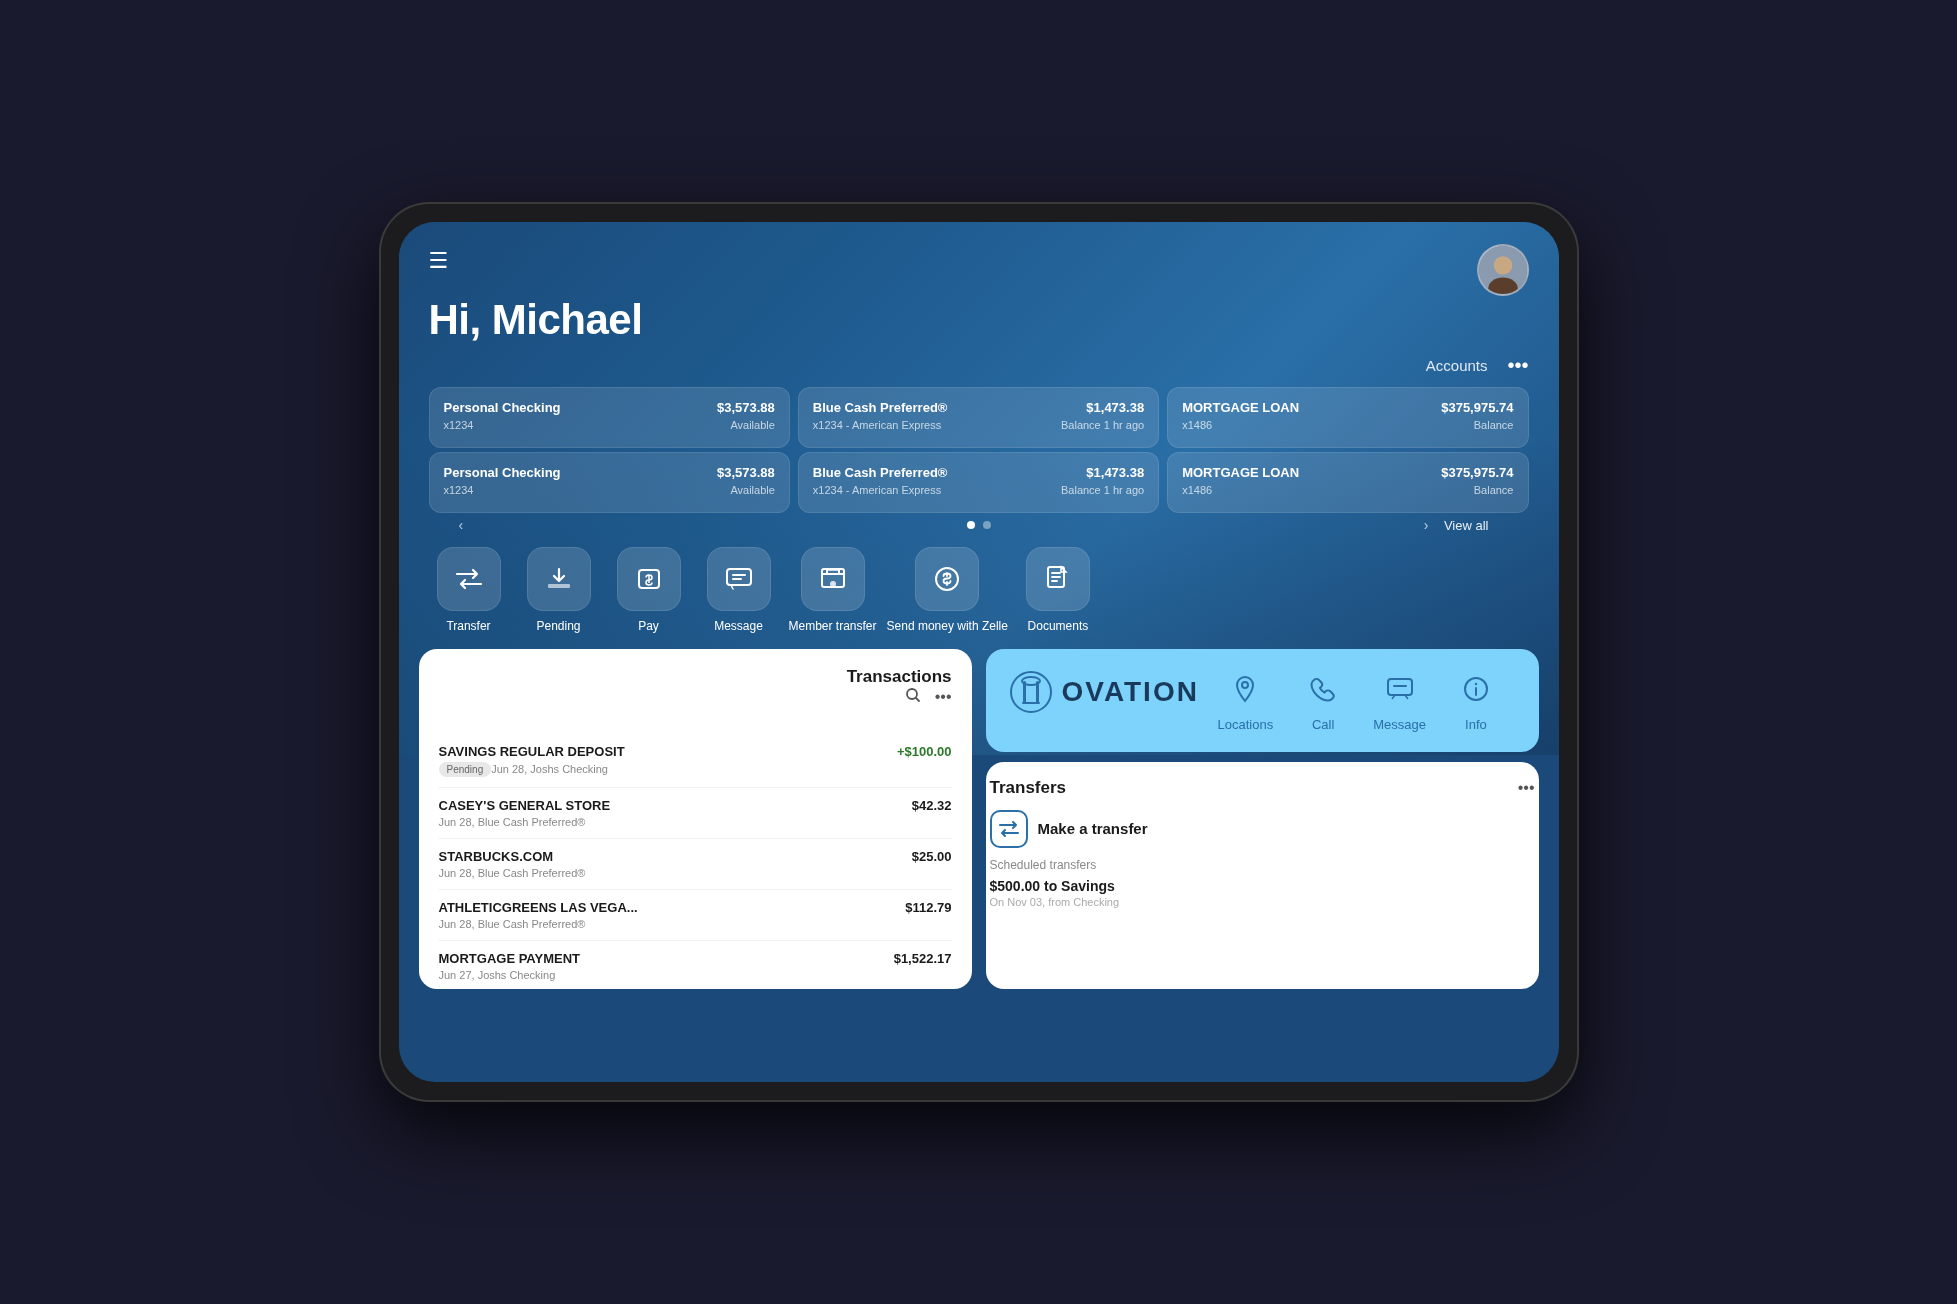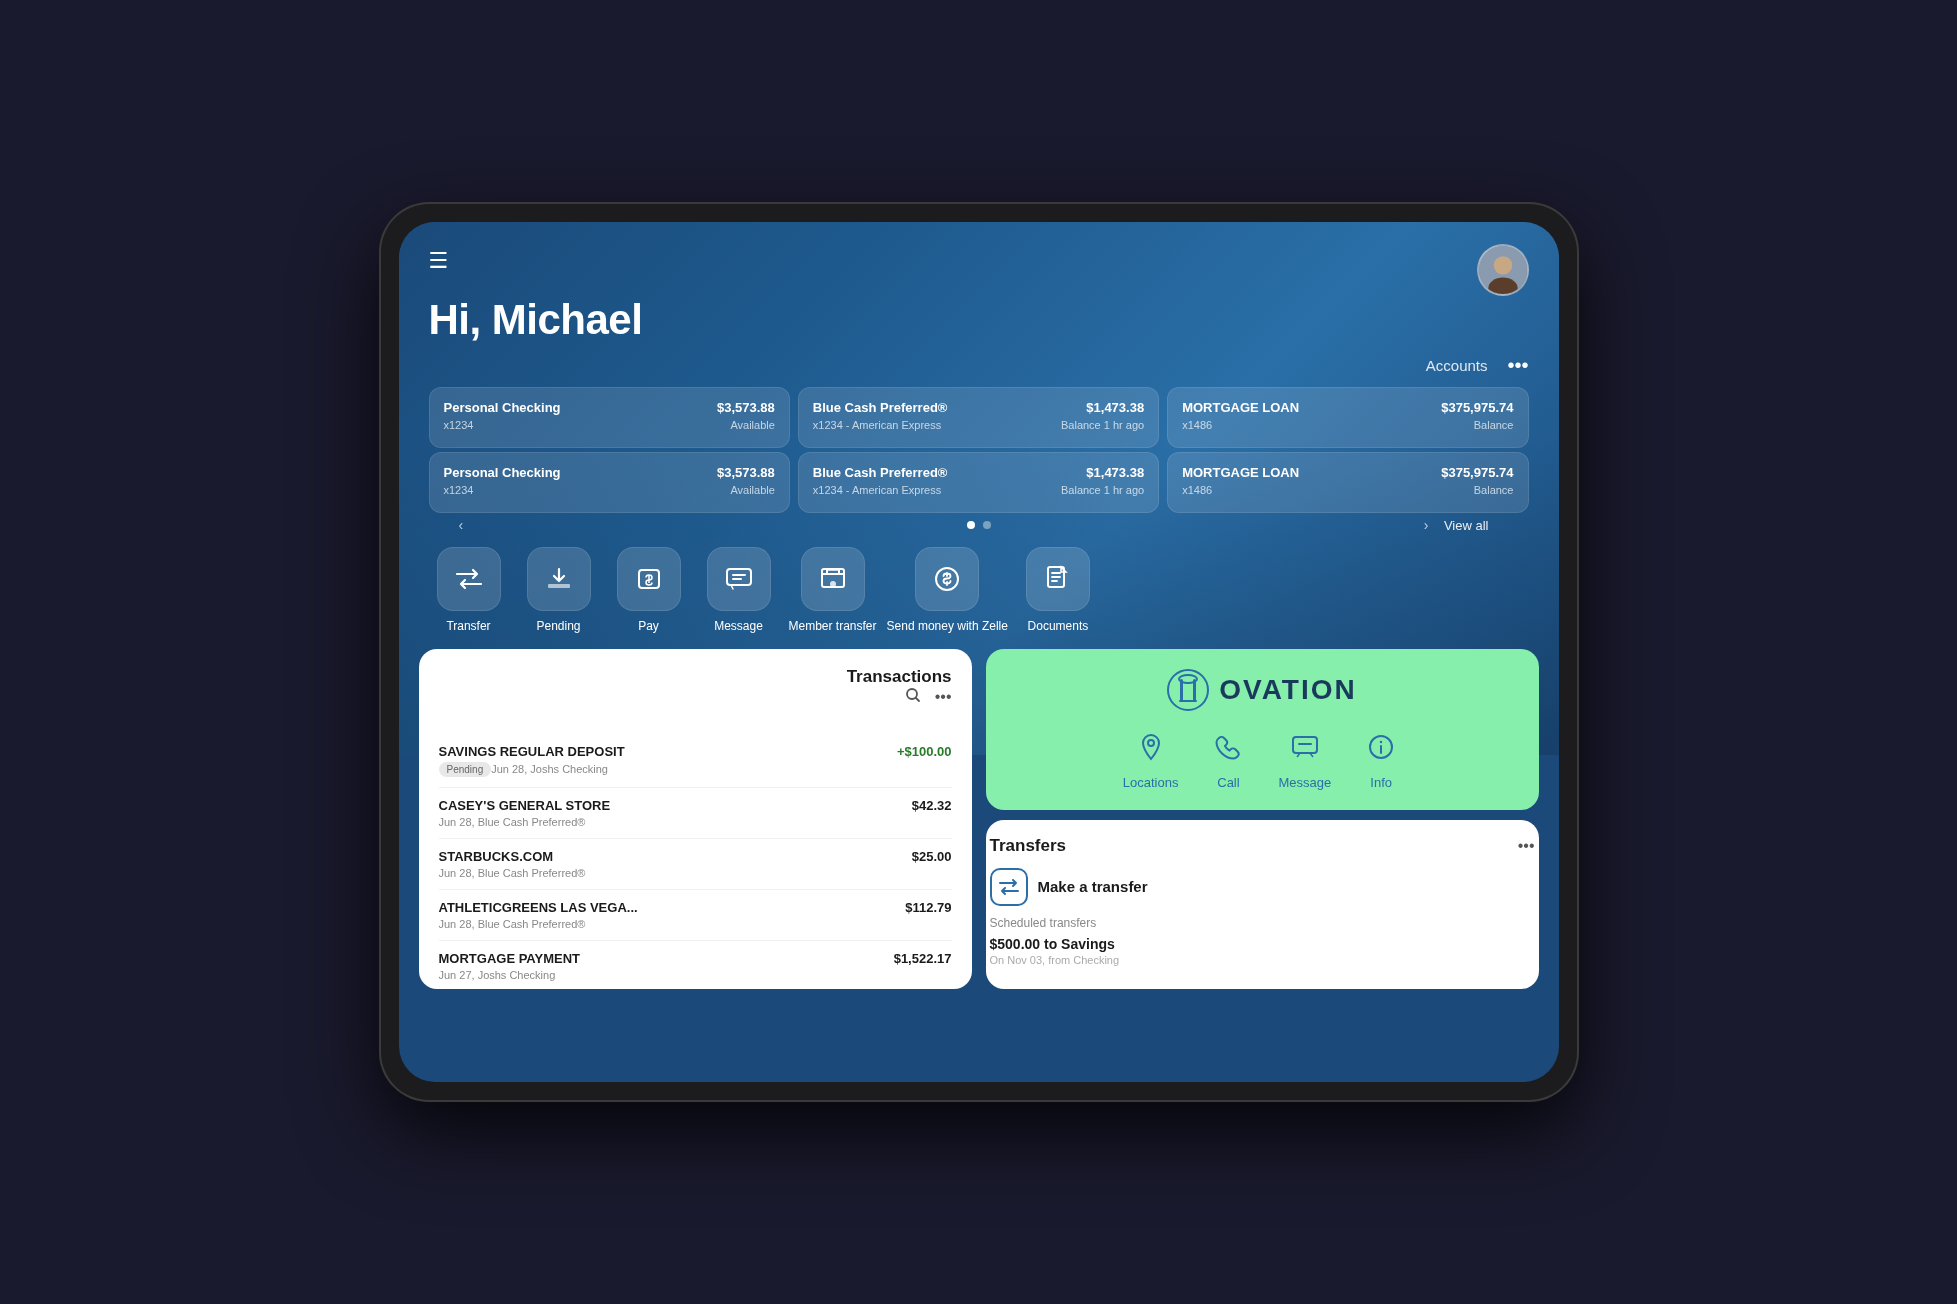--- a/index.html
+++ b/index.html
@@ -283,25 +283,24 @@
       color: #888;
     }
     
     .right-panel {
       display: flex;
       flex-direction: column;
       gap: 10px;
     }
     
     .ovation-card {
-      background: #86efac;
+      background: #7dd3fc;
       border-radius: 18px;
       padding: 20px 24px;
       display: flex;
-      flex-direction: column;
       align-items: center;
     }
     .ovation-logo {
       display: flex;
       align-items: center;
       gap: 10px;
       margin-bottom: 16px;
     }
     .ovation-text {
       font-size: 28px;

